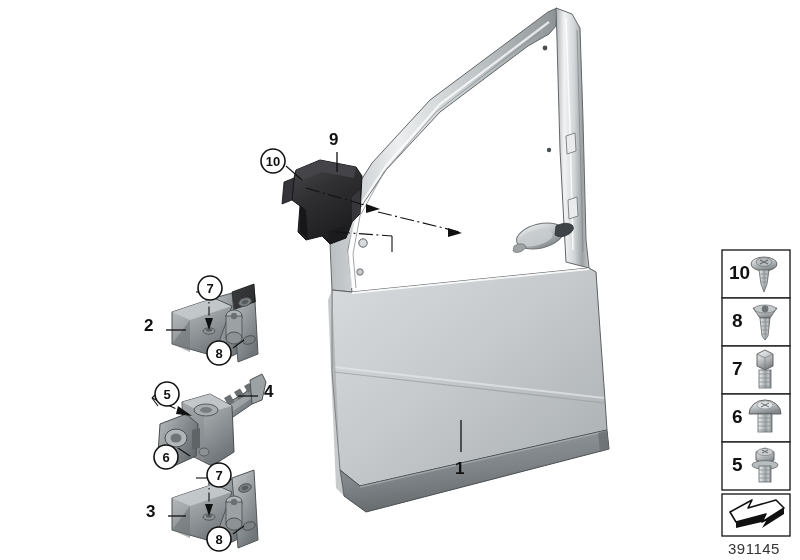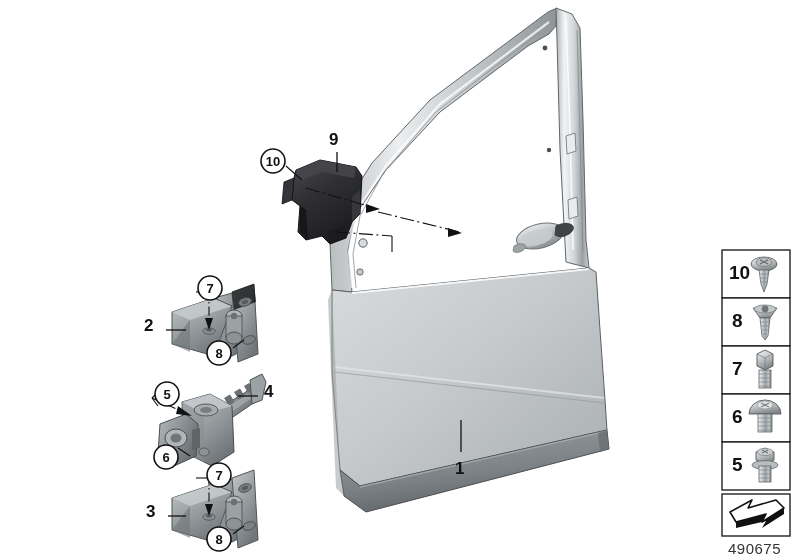--- a/index.html
+++ b/index.html
@@ -325,14 +325,14 @@
   <div class="cnum" style="left:211px;top:469px;width:16px;">7</div>
   <div class="cnum" style="left:211px;top:533px;width:16px;">8</div>
   <div class="cnum" style="left:264px;top:155px;width:18px;">10</div>
 
   <div class="legnum" style="left:729px;top:263px;">10</div>
   <div class="legnum" style="left:732px;top:311px;">8</div>
   <div class="legnum" style="left:732px;top:359px;">7</div>
   <div class="legnum" style="left:732px;top:407px;">6</div>
   <div class="legnum" style="left:732px;top:455px;">5</div>
 
-  <div class="partno" style="left:728px;top:540px;">490675</div>
+  <div class="partno" style="left:728px;top:540px;">391145</div>
 </div>
 
 </body></html>

